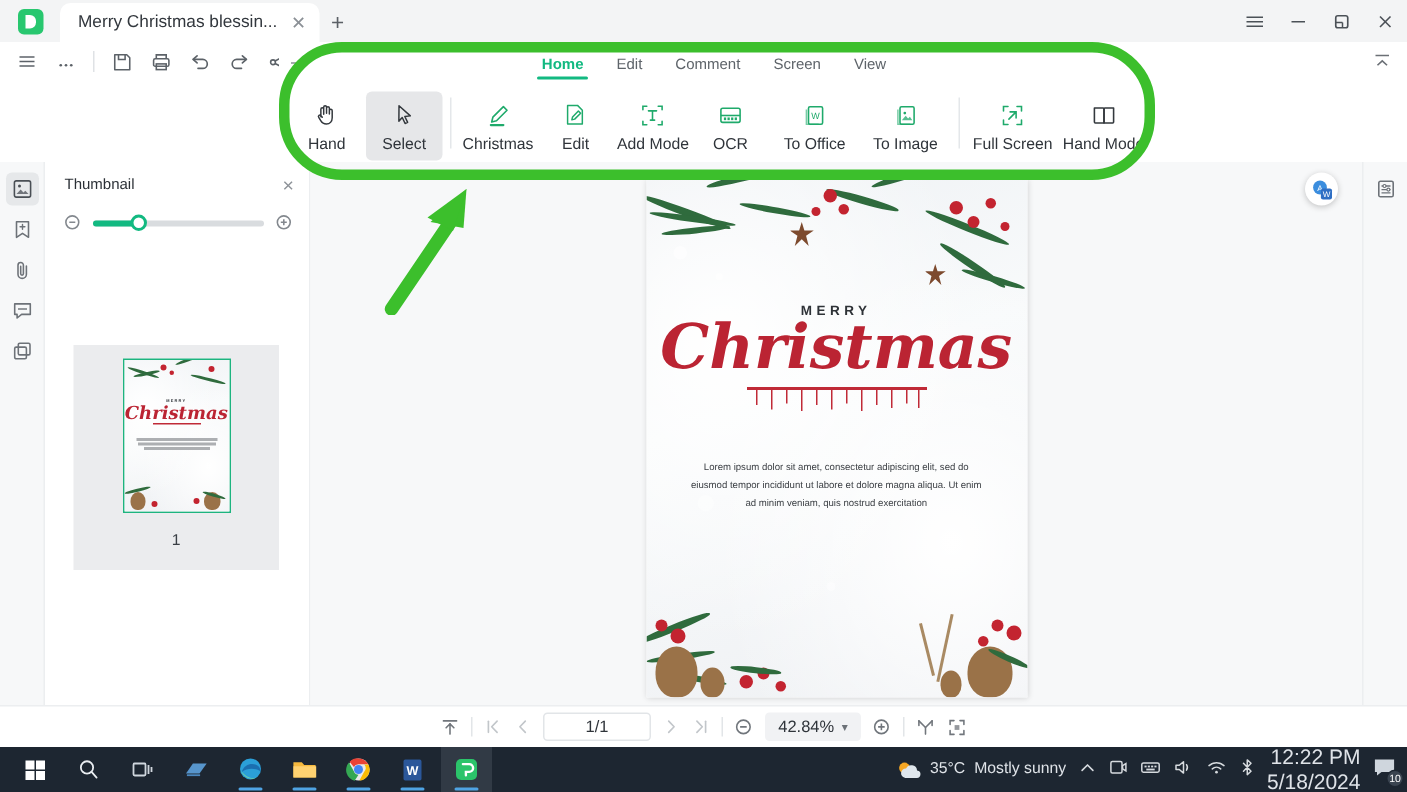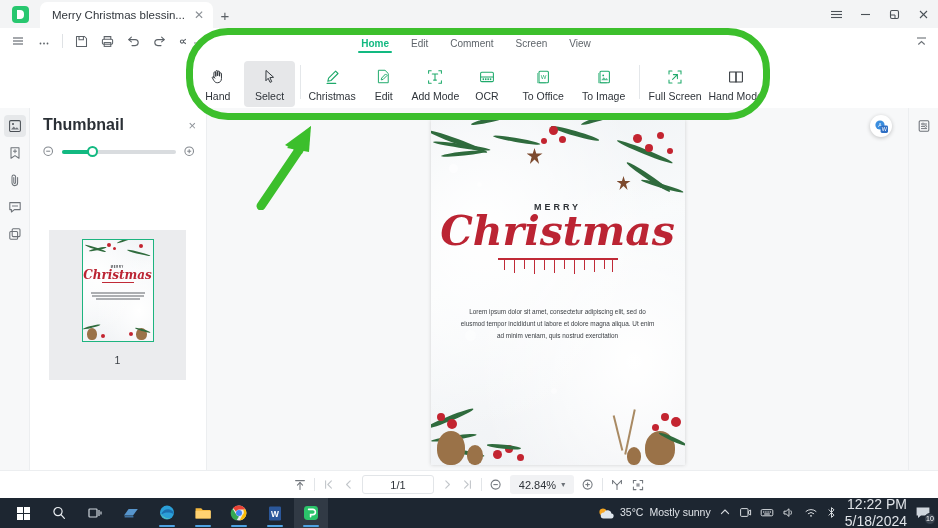--- a/index.html
+++ b/index.html
@@ -148,21 +148,21 @@
   
   .thumbpanel {
     position: absolute; left: 30px; top: 108px; width: 177px; bottom: 58px;
     background: #ffffff;
     border-right: 1px solid #eceef0;
   }
   .thumb-head {
     display: flex; align-items: center; justify-content: space-between;
     padding: 8px 10px 0 13px;
   }
-  .thumb-title { font-size: 16px; font-weight: bold; color: #2b3036; text-align: center; }
+  .thumb-title { font-size: 10px; font-weight: normal; color: #2b3036; text-align: center; }
   .thumb-close { color: #8e9399; font-size: 13px; }
   .thumb-zoom {
     display: flex; align-items: center; gap: 7px;
     padding: 11px 10px 0 12px;
   }
   .zoom-ico { color: #83888e; display: flex; }
   .slider {
     position: relative; flex: 1; height: 4px; border-radius: 3px;
     background: #d9dcdf;
   }

